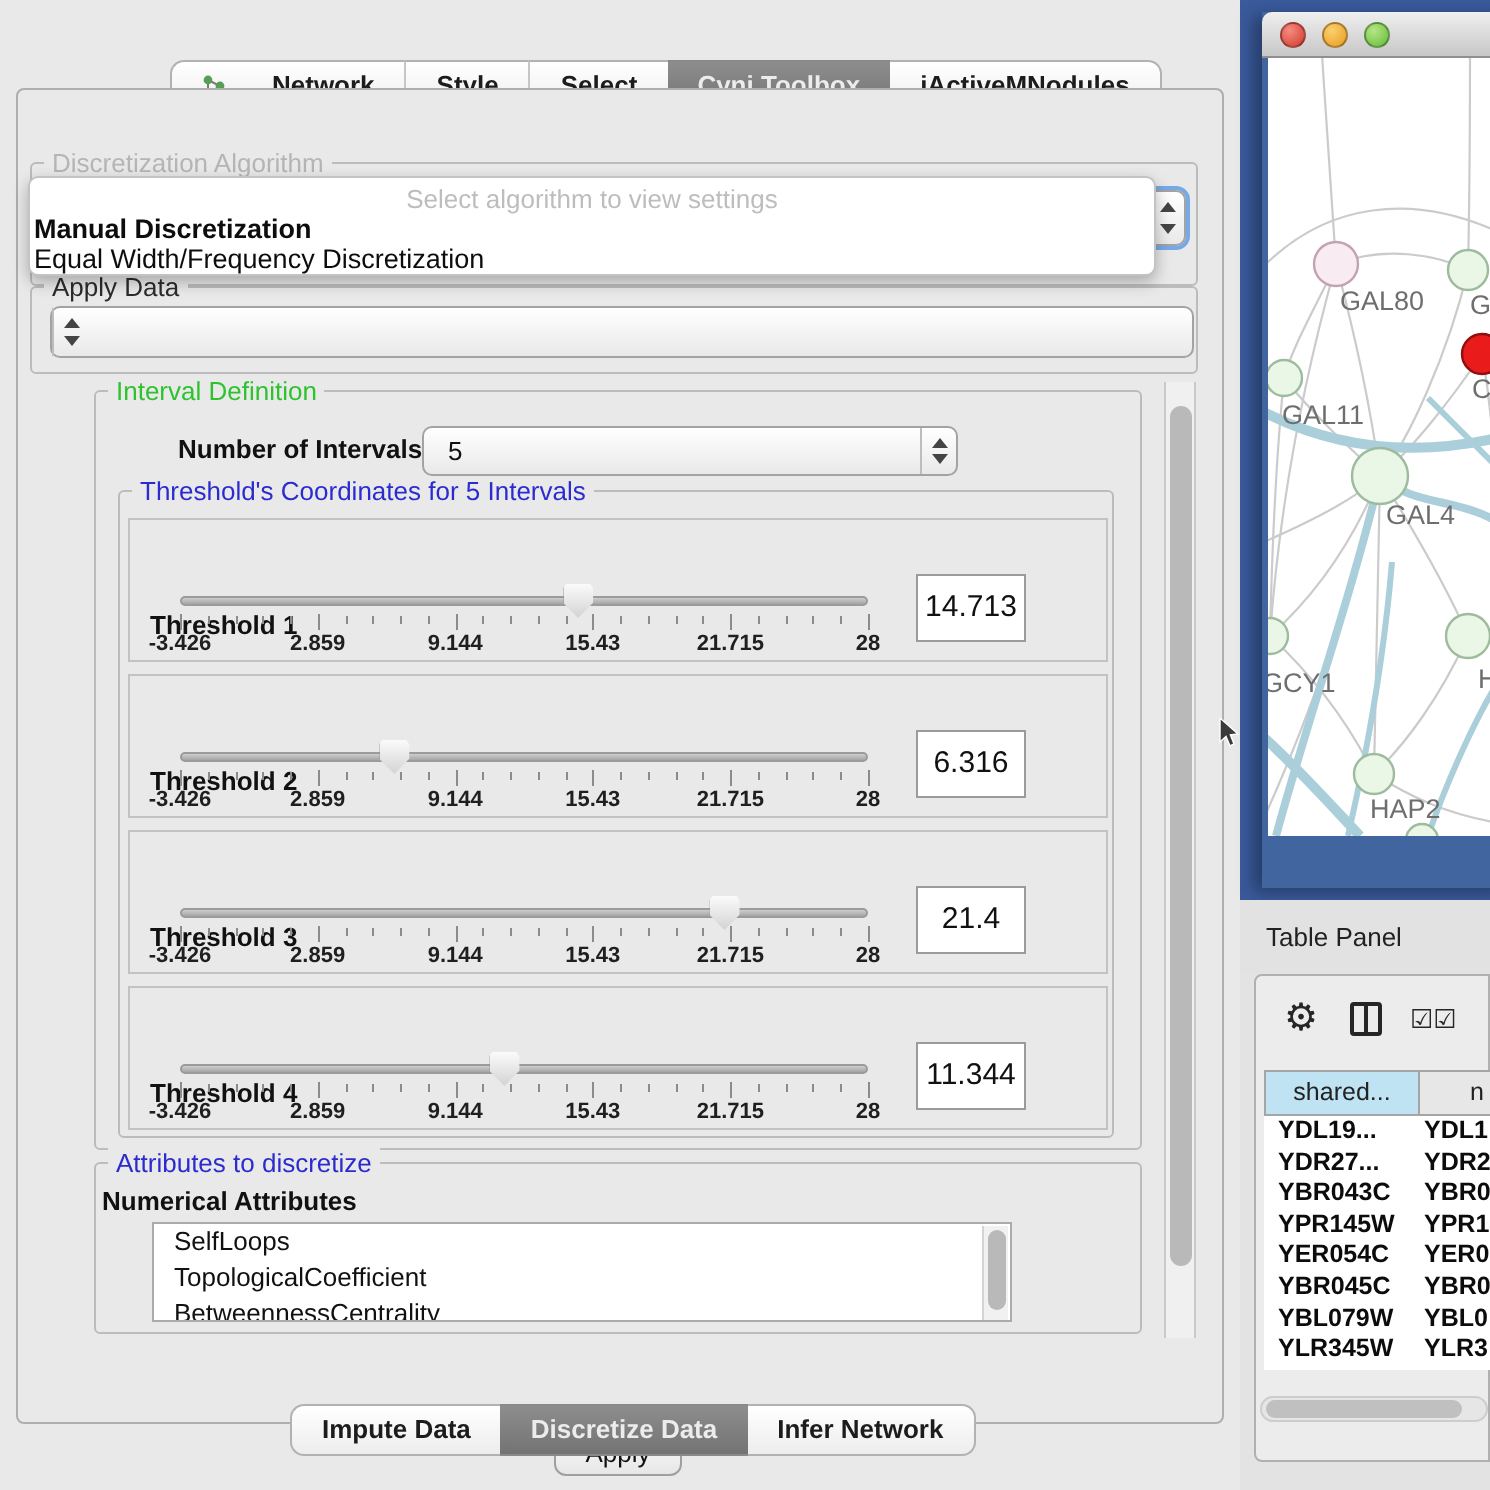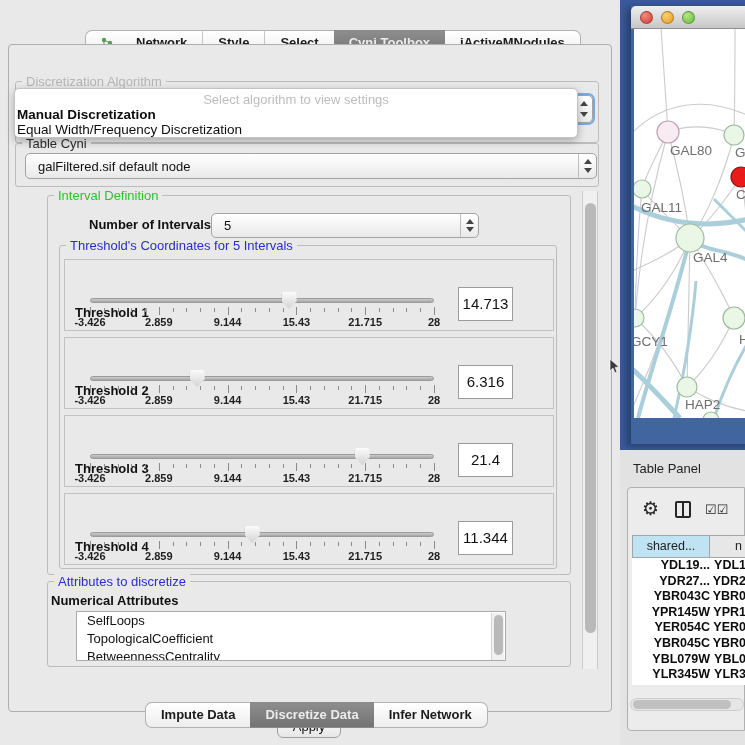--- a/index.html
+++ b/index.html
@@ -98,21 +98,21 @@
   #tp-card { left:7px; top:487px; width:118px; height:244px; background:#ececec; border:1px solid #b0b0b0; border-radius:4px 0 0 4px; }
   #gear-ic { left:14px; top:9px; font-size:19px; color:#262626; }
   #col-ic { left:47px; top:13px; width:16px; height:17px; border:2px solid #262626; border-radius:2px; }
   #col-ic:before { content:""; position:absolute; left:5px; top:0; width:2px; height:13px; background:#262626; }
   #check-ics { left:77px; top:14px; font-size:13px; color:#262626; letter-spacing:0px; }
   #tp-table { left:4px; top:47px; width:114px; height:150px; background:#fff; overflow:hidden; }
   #tp-header { display:flex; height:23px; border:1px solid #a5a5a5; }
   .hcell { font-size:12.5px; color:#222; line-height:21px; }
   #hcell-0 { width:77px; background:#bfe3f3; border-right:1px solid #a5a5a5; text-align:center; }
   #hcell-1 { flex:1; background:#e7e7e7; padding-left:25px; }
-  .tp-row { display:flex; height:15.6px; font-size:12.5px; font-weight:bold; color:#0c0c0c;text-align:right; }
+  .tp-row { display:flex; height:15.6px; font-size:12.5px; font-weight:bold; color:#0c0c0c; }
   .tp-row .c0 { width:78px; padding-left:7px; }
   .tp-row .c1 { flex:1; padding-left:2px; overflow:hidden; white-space:nowrap; }
   #hscroll { left:2px; top:210px; width:114px; height:13px; background:#e6e6e6; border:1px solid #cdcdcd; border-radius:7px; }
   #hscroll .sb-thumb { left:2px; top:1px; width:98px; height:9px; background:#c0c0c0; }
 
   #cursor { left:609px; top:359px; z-index:9; }
 </style>
 </head>
 <body>
 
@@ -154,24 +154,23 @@
         <span class="stepper"></span>
     </div>
 
     <div id="popup" class="abs" style="left:5px; top:43px;">
       <div id="popup-prompt" class="abs">Select algorithm to view settings</div>
       <div class="popup-item" style="top:18px; font-weight:bold;">Manual Discretization</div>
       <div class="popup-item" style="top:33px;">Equal Width/Frequency Discretization</div>
     </div>
 
     <div class="groupbox" style="left:6px; top:98px; width:584px; height:44px;">
-      <span class="group-label">Table Cyni</span>
+      <span class="group-label">Apply Data</span>
     </div>
     <div id="td-combo" class="combo" style="left:16px; top:108px; width:572px; height:26px; position:absolute;">
-      <span class="val">galFiltered.sif default node</span>
       <span class="stepper"></span>
     </div>
 
     <div class="groupbox" style="left:38px; top:150px; width:524px; height:380px;">
       <span class="group-label green">Interval Definition</span>
     </div>
     <div class="abs" style="left:80px; top:172px; font-size:13px; font-weight:bold; color:#111;">Number of Intervals</div>
     <div class="combo" style="left:202px; top:168px; width:268px; height:25px;">
       <span class="val">5</span>
       <span class="stepper"></span>

